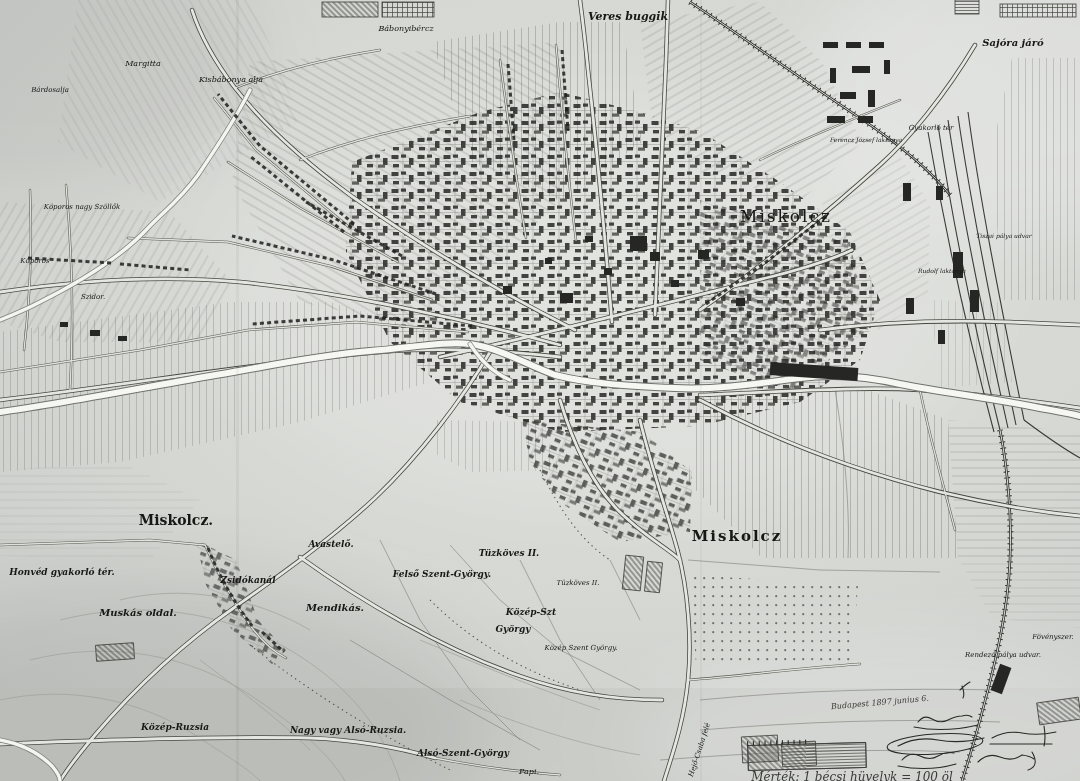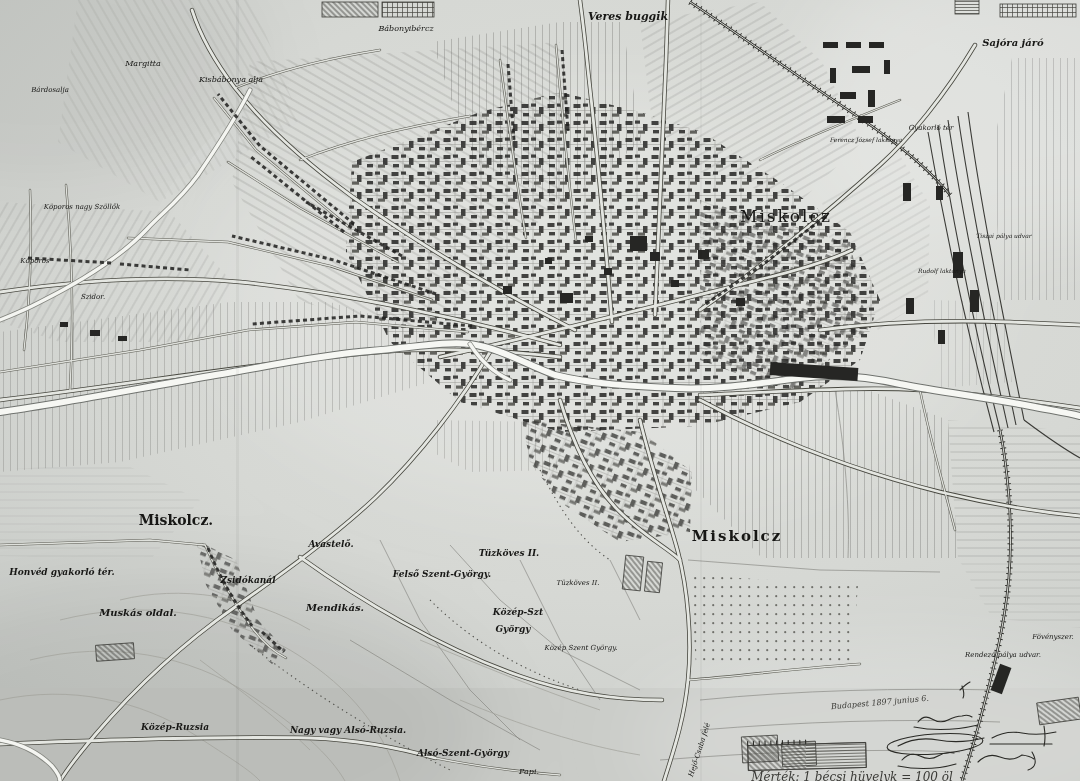--- a/index.html
+++ b/index.html
@@ -375,21 +375,21 @@
       <div class="lbl it" style="left: 942px; top: 271px; font-size: 6px; transform: translate(-50%, -50%);">Rudolf laktanya</div>
       <div class="lbl srb" style="left: 176px; top: 520px; font-size: 14px; transform: translate(-50%, -50%);">Miskolcz.</div>
       <div class="lbl bi" style="left: 248px; top: 573px; font-size: 9px; transform: translate(-50%, -50%); margin-top: 7px;">Zsidókanál</div>
       <div class="lbl bi" style="left: 62px; top: 572px; font-size: 9px; transform: translate(-50%, -50%);">Honvéd gyakorló tér.</div>
       <div class="lbl bi" style="left: 138px; top: 613px; font-size: 10px; transform: translate(-50%, -50%);">Muskás oldal.</div>
       <div class="lbl bi" style="left: 331px; top: 544px; font-size: 9px; transform: translate(-50%, -50%);">Avastelő.</div>
       <div class="lbl bi" style="left: 335px; top: 608px; font-size: 10px; transform: translate(-50%, -50%);">Mendikás.</div>
       <div class="lbl bi" style="left: 442px; top: 574px; font-size: 9px; transform: translate(-50%, -50%);">Felső Szent-György.</div>
       <div class="lbl bi" style="left: 509px; top: 553px; font-size: 9px; transform: translate(-50%, -50%);">Tüzköves II.</div>
       <div class="lbl it" style="left: 578px; top: 583px; font-size: 7px; transform: translate(-50%, -50%);">Tüzköves II.</div>
-      <div class="lbl bi" style="left: 518px; top: 612px; font-size: 9px; transform: translate(-50%, -50%);">Közép-Szt</div>
+      <div class="lbl bi" style="left: 531px; top: 612px; font-size: 9px; transform: translate(-50%, -50%);">Közép-Szt</div>
       <div class="lbl bi" style="left: 513px; top: 629px; font-size: 9px; transform: translate(-50%, -50%);">György</div>
       <div class="lbl it" style="left: 581px; top: 648px; font-size: 7px; transform: translate(-50%, -50%);">Közép Szent György.</div>
       <div class="lbl srb sr" style="left: 737px; top: 536px; font-size: 15px; transform: translate(-50%, -50%);">Miskolcz</div>
       <div class="lbl it" style="left: 1053px; top: 637px; font-size: 7px; transform: translate(-50%, -50%);">Fövényszer.</div>
       <div class="lbl it" style="left: 1003px; top: 655px; font-size: 7px; transform: translate(-50%, -50%);">Rendező pálya udvar.</div>
       <div class="lbl bi" style="left: 175px; top: 727px; font-size: 9px; transform: translate(-50%, -50%);">Közép-Ruzsia</div>
       <div class="lbl bi" style="left: 348px; top: 730px; font-size: 9px; transform: translate(-50%, -50%);">Nagy vagy Alsó-Ruzsia.</div>
       <div class="lbl bi" style="left: 463px; top: 753px; font-size: 9px; transform: translate(-50%, -50%);">Alsó-Szent-György</div>
       <div class="lbl it" style="left: 529px; top: 772px; font-size: 8px; transform: translate(-50%, -50%);">Papi.</div>
       <div class="lbl it" style="left: 700px; top: 750px; font-size: 7px; transform: translate(-50%, -50%) rotate(-72deg);">Hejő-Csaba felé</div>

